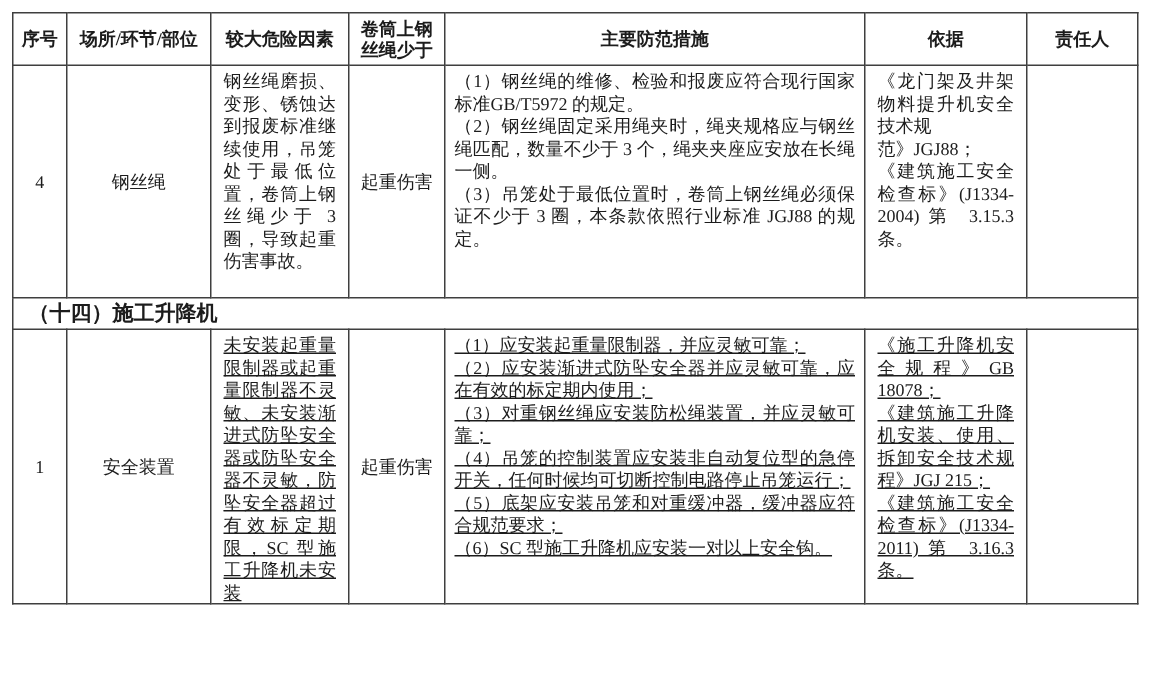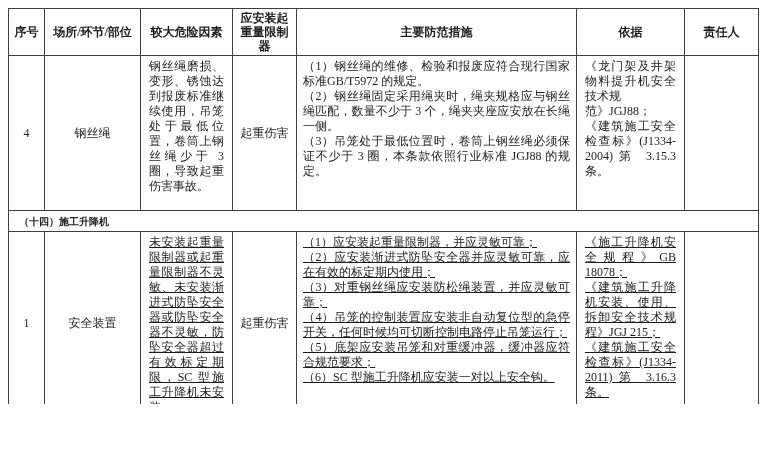--- a/index.html
+++ b/index.html
@@ -22,21 +22,21 @@
   td.v-mid { vertical-align:middle; text-align:center; }
   td.v-top { vertical-align:top; }
   .txt {
     white-space:pre-line; text-align:justify;
     padding:2px 7px 1px 7px;
   }
   .txt-meas { white-space:pre-line; text-align:justify; padding:2px 5px 1px 5px; }
   .clip-tall { height:177px; overflow:hidden;text-decoration:underline; }
   td.section-cell {
     font-weight:bold; text-align:left; vertical-align:middle;
-    padding:1px 0 1px 10px; height:18px; font-size:10px;
+    padding:1px 0 1px 10px; height:18px; font-size:14px;
   }
   .watermark {
     position:absolute; left:594px; top:404px; width:166px; height:40px;
     display:flex; align-items:center; gap:17px; z-index:5;
     color:#b2b2b2; pointer-events:none;
   }
   .watermark .wm-text {
     font-family:"Liberation Sans","DejaVu Sans",sans-serif;
     font-size:22px; letter-spacing:0.5px; white-space:nowrap;
   }
@@ -55,21 +55,21 @@
         <col style="width:280px">
         <col style="width:108px">
       <col style="width:74px">
     </colgroup>
 
     <tbody>
         <tr>
       <th class="hdr">序号</th>
       <th class="hdr">场所/环节/部位</th>
       <th class="hdr">较大危险因素</th>
-      <th class="hdr">应安装起重量限制器</th>
+      <th class="hdr">卷筒上钢丝绳少于</th>
       <th class="hdr">主要防范措施</th>
       <th class="hdr">依据</th>
       <th class="hdr">责任人</th>
     </tr>
 
 
     <tr style="height:155px">
       <td class="v-mid">4</td>
       <td class="v-mid">钢丝绳</td>
       <td class="v-top">

